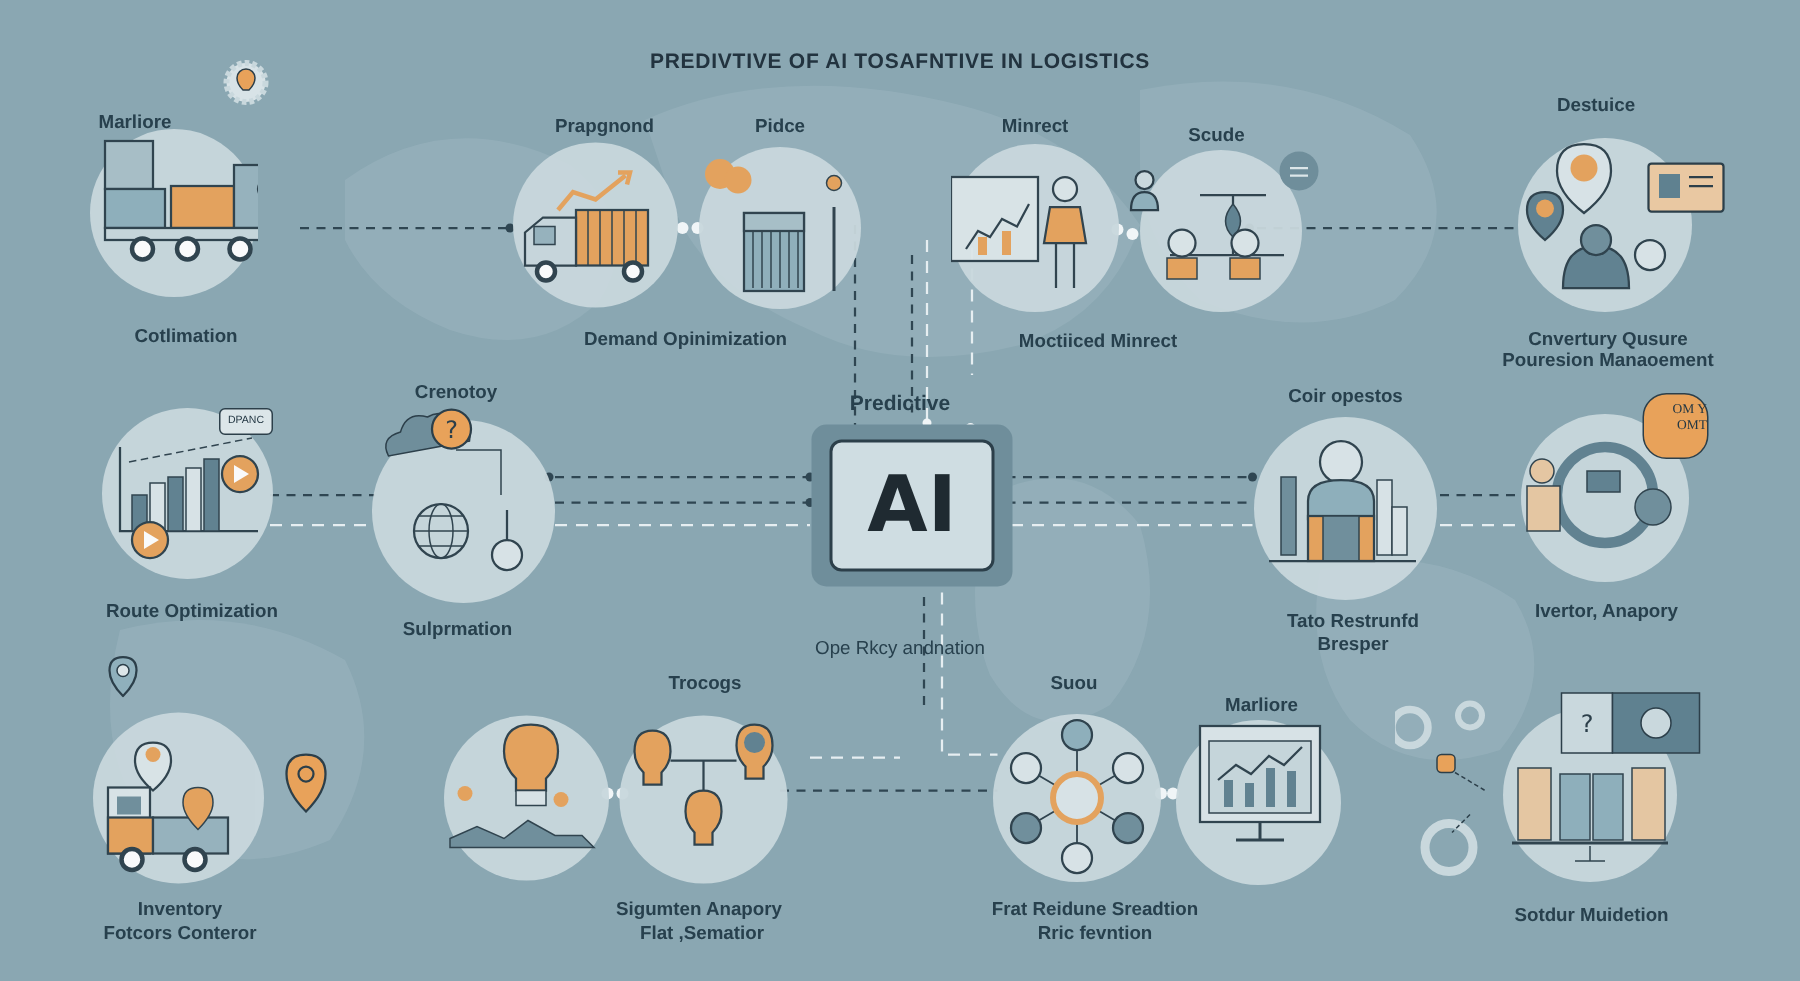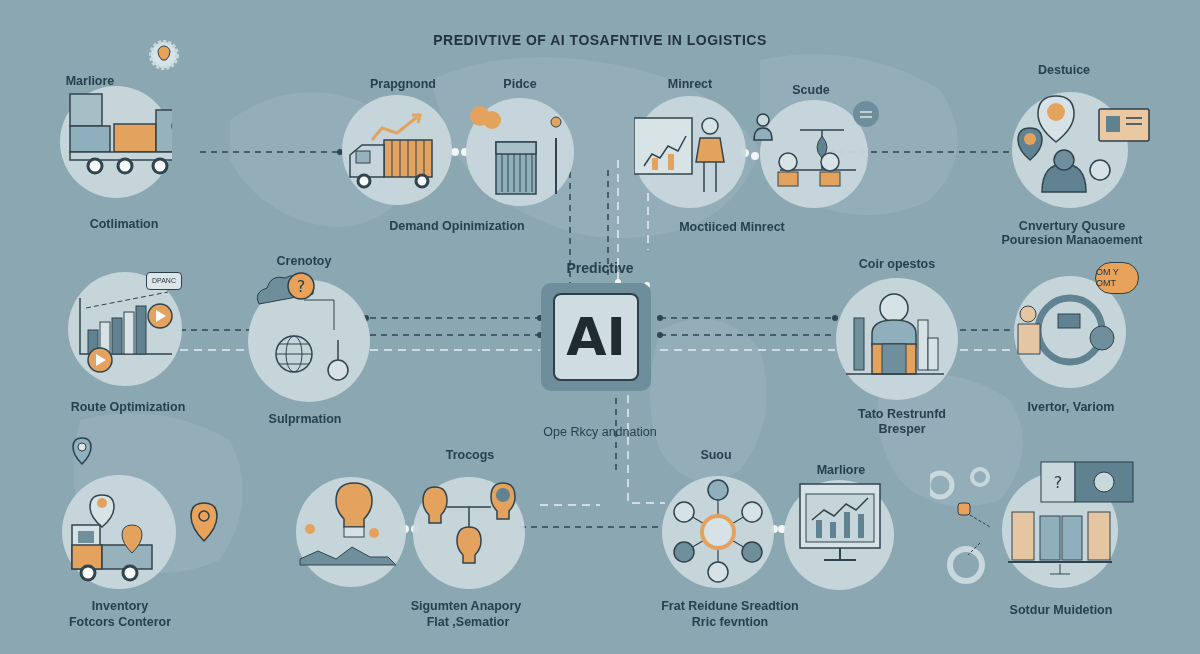--- a/index.html
+++ b/index.html
@@ -19,21 +19,21 @@
     background:#c9d8dd; opacity:0.95;
   }
   .node svg { position:absolute; inset:0; width:100%; height:100%; }
   .lbl {
     position:absolute; font-size:12.5px; font-weight:700; color:#27404d;
     text-align:center; white-space:nowrap; transform:translateX(-50%);
     line-height:17px;
   }
   .conn { position:absolute; inset:0; width:1200px; height:654px; pointer-events:none; }
   .ai-box {
-    position:absolute; left:541px; top:283px; width:110px; height:108px;
+    position:absolute; left:541px; top:283px; width:134px; height:108px;
     background:#6f8e9b; border-radius:10px;
   }
   .ai-inner {
     position:absolute; left:12px; top:10px; right:12px; bottom:10px;
     background:#cfdde2; border:2px solid #2c3f4a; border-radius:8px;
     display:flex; align-items:center; justify-content:center;
     font-size:52px; font-weight:900; color:#1f2a31;
     font-family:"DejaVu Sans", sans-serif;
   }
   .ai-top { position:absolute; left:600px; top:260px; transform:translateX(-50%);
@@ -272,25 +272,25 @@
 
 <div class="node" style="left:1014px;top:276px;width:112px;height:112px">
   <svg viewBox="0 0 112 112">
     <circle cx="56" cy="54" r="32" fill="none" stroke="#5f8190" stroke-width="7"></circle>
     <circle cx="88" cy="62" r="12" fill="#6f8e9b" stroke="#2c3f4a"></circle>
     <circle cx="14" cy="38" r="8" fill="#e9c8a2" stroke="#2c3f4a"></circle>
     <path d="M4 48 h22 v30 h-22z" fill="#e9c8a2" stroke="#2c3f4a"></path>
     <rect x="44" y="38" width="22" height="14" fill="#5f8190" stroke="#2c3f4a"></rect>
   </svg>
 </div>
-<div style="position:absolute;left:1095px;top:262px;width:44px;height:32px;background:#e8a25a;border:1.5px solid #2c3f4a;border-radius:16px;font-size:9px;text-align:left;line-height:11px;padding-top:4px;box-sizing:border-box;font-family:Liberation Sans, sans-serif">
+<div style="position:absolute;left:1095px;top:262px;width:44px;height:44px;background:#e8a25a;border:1.5px solid #2c3f4a;border-radius:16px;font-size:9px;text-align:right;line-height:11px;padding-top:4px;box-sizing:border-box;font-family:Liberation Serif, serif">
   <div>OM Y</div>
   <div>OMT</div>
 </div>
-<div class="lbl" style="left:1071px;top:399px">Ivertor, Variom</div>
+<div class="lbl" style="left:1071px;top:399px">Ivertor, Anapory</div>
 
 <svg style="position:absolute;left:72px;top:437px;width:20px;height:28px" viewBox="0 0 20 28">
   <path d="M10 1 q-9 0 -9 9 q0 8 9 17 q9 -9 9 -17 q0 -9 -9 -9z" fill="#8fb0bc" stroke="#2c3f4a" stroke-width="1.5"></path>
   <circle cx="10" cy="10" r="4" fill="#dce6e9" stroke="#2c3f4a"></circle>
 </svg>
 <svg style="position:absolute;left:190px;top:502px;width:28px;height:40px" viewBox="0 0 28 40">
   <path d="M14 1 q-13 0 -13 13 q0 12 13 25 q13 -13 13 -25 q0 -13 -13 -13z" fill="#e8a25a" stroke="#2c3f4a" stroke-width="1.5"></path>
   <circle cx="14" cy="14" r="5" fill="none" stroke="#2c3f4a" stroke-width="1.5"></circle>
 </svg>
 <div class="node" style="left:62px;top:475px;width:114px;height:114px">

